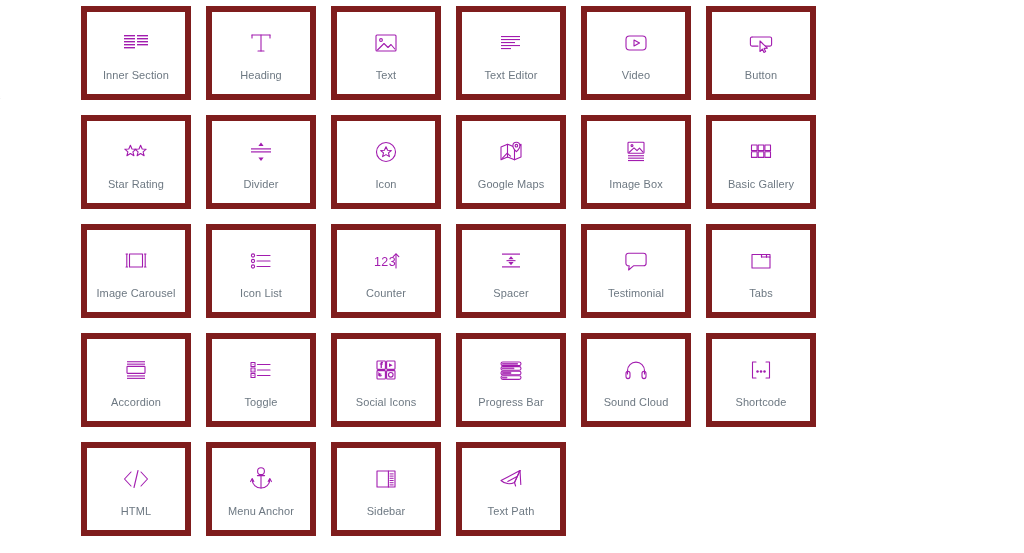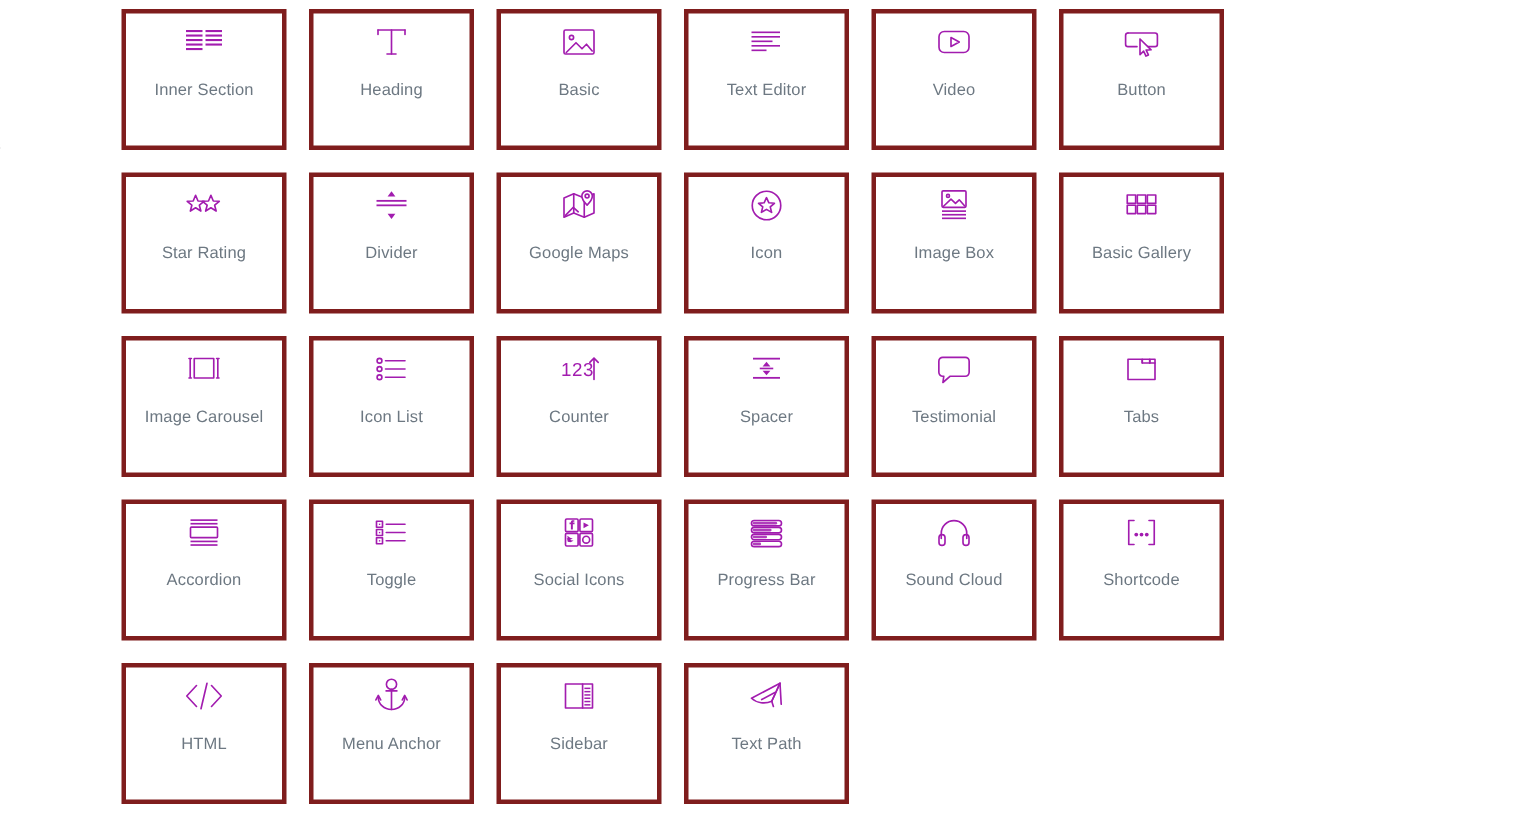--- a/index.html
+++ b/index.html
@@ -19,26 +19,26 @@
     position:absolute;
     left:81px;top:6px;
     width:736px;
     display:grid;
     grid-template-columns:repeat(6,110px);
     grid-template-rows:repeat(5,94px);
     column-gap:15px;
     row-gap:15px;
   }
   .widget-card{
-    border:3px solid #7f1d1d;
+    border:6px solid #7f1d1d;
     background:#ffffff;
     display:flex;
     flex-direction:column;
     align-items:center;
-    justify-content:flex-start;
+    justify-content:center;
     box-sizing:border-box;
     cursor:move;
   }
   .widget-icon{
     height:38px;
     display:flex;align-items:center;justify-content:center;
     color:#a21caf;
     margin-bottom:2px;
   }
   .widget-icon svg{display:block;}
@@ -92,21 +92,21 @@
     <div class="widget-card">
       <div class="widget-icon">
         <svg width="26" height="24" viewBox="0 0 26 24">
   <g fill="none" stroke="currentColor" stroke-width="1.1" stroke-linecap="round" stroke-linejoin="round">
     <rect x="3" y="4" width="20" height="16" rx="1"></rect>
     <circle cx="8" cy="9" r="1.4"></circle>
     <path d="M4.5 19 L11 12.5 L15 16.5 L18 13.5 L21.8 18"></path>
   </g>
         </svg>
       </div>
-      <div class="widget-label">Basic</div>
+      <div class="widget-label">Text</div>
     </div>
     <div class="widget-card">
       <div class="widget-icon">
         <svg width="28" height="22" viewBox="0 0 28 22">
   <g fill="currentColor">
     <rect x="4" y="4" width="19" height="1.1"></rect>
     <rect x="4" y="7" width="19" height="1.1"></rect>
     <rect x="4" y="10" width="14" height="1.1"></rect>
     <rect x="4" y="13" width="19" height="1.1"></rect>
     <rect x="4" y="16" width="10" height="1.1"></rect>
@@ -159,45 +159,45 @@
     <rect x="3" y="9.3" width="20" height="1.2"></rect>
     <rect x="3" y="12.3" width="20" height="1.2"></rect>
     <path d="M13 22 L10.4 18.5 H15.6 Z"></path>
   </g>
         </svg>
       </div>
       <div class="widget-label">Divider</div>
     </div>
     <div class="widget-card">
       <div class="widget-icon">
+        <svg width="26" height="26" viewBox="0 0 26 26">
+  <g fill="none" stroke="currentColor" stroke-width="1.1" stroke-linecap="round" stroke-linejoin="round">
+    <circle cx="13" cy="13" r="9.5"></circle>
+    <path d="M13 7.8 L14.6 11.2 L18.3 11.5 L15.5 13.9 L16.4 17.6 L13 15.6 L9.6 17.6 L10.5 13.9 L7.7 11.5 L11.4 11.2 Z"></path>
+  </g>
+        </svg>
+      </div>
+      <div class="widget-label">Icon</div>
+    </div>
+    <div class="widget-card">
+      <div class="widget-icon">
         <svg width="26" height="24" viewBox="0 0 26 24">
   <g fill="none" stroke="currentColor" stroke-width="1.1" stroke-linecap="round" stroke-linejoin="round">
     <path d="M3 7 L9.5 4.2 L16.5 7 L23 4.2 V17 L16.5 19.8 L9.5 17 L3 19.8 Z"></path>
     <path d="M9.5 4.2 V17"></path>
             <path d="M16.5 7 V19.8"></path>
     <path d="M4 18.6 L9.2 13.2 L12.5 16.2"></path>
   </g>
   <g fill="none" stroke="currentColor" stroke-width="1.1" stroke-linecap="round" stroke-linejoin="round">
     <path d="M18.4 2.2 a3.5 3.5 0 0 1 3.5 3.5 c0 2.6 -3.5 6 -3.5 6 s-3.5 -3.4 -3.5 -6 a3.5 3.5 0 0 1 3.5 -3.5 Z" fill="#ffffff"></path>
     <circle cx="18.4" cy="5.7" r="1.3"></circle>
   </g>
         </svg>
       </div>
       <div class="widget-label">Google Maps</div>
-    </div>
-    <div class="widget-card">
-      <div class="widget-icon">
-        <svg width="26" height="26" viewBox="0 0 26 26">
-  <g fill="none" stroke="currentColor" stroke-width="1.1" stroke-linecap="round" stroke-linejoin="round">
-    <circle cx="13" cy="13" r="9.5"></circle>
-    <path d="M13 7.8 L14.6 11.2 L18.3 11.5 L15.5 13.9 L16.4 17.6 L13 15.6 L9.6 17.6 L10.5 13.9 L7.7 11.5 L11.4 11.2 Z"></path>
-  </g>
-        </svg>
-      </div>
-      <div class="widget-label">Icon</div>
     </div>
     <div class="widget-card">
       <div class="widget-icon">
         <svg width="26" height="26" viewBox="0 0 26 26">
   <g fill="none" stroke="currentColor" stroke-width="1.1" stroke-linecap="round" stroke-linejoin="round">
     <rect x="5" y="3.2" width="16" height="11" rx="0.8"></rect>
     <circle cx="9" cy="6.6" r="1"></circle>
     <path d="M6 13.5 L11 8.8 L14 11.6 L16.5 9.2 L20 13.2"></path>
   </g>
   <g fill="currentColor">

